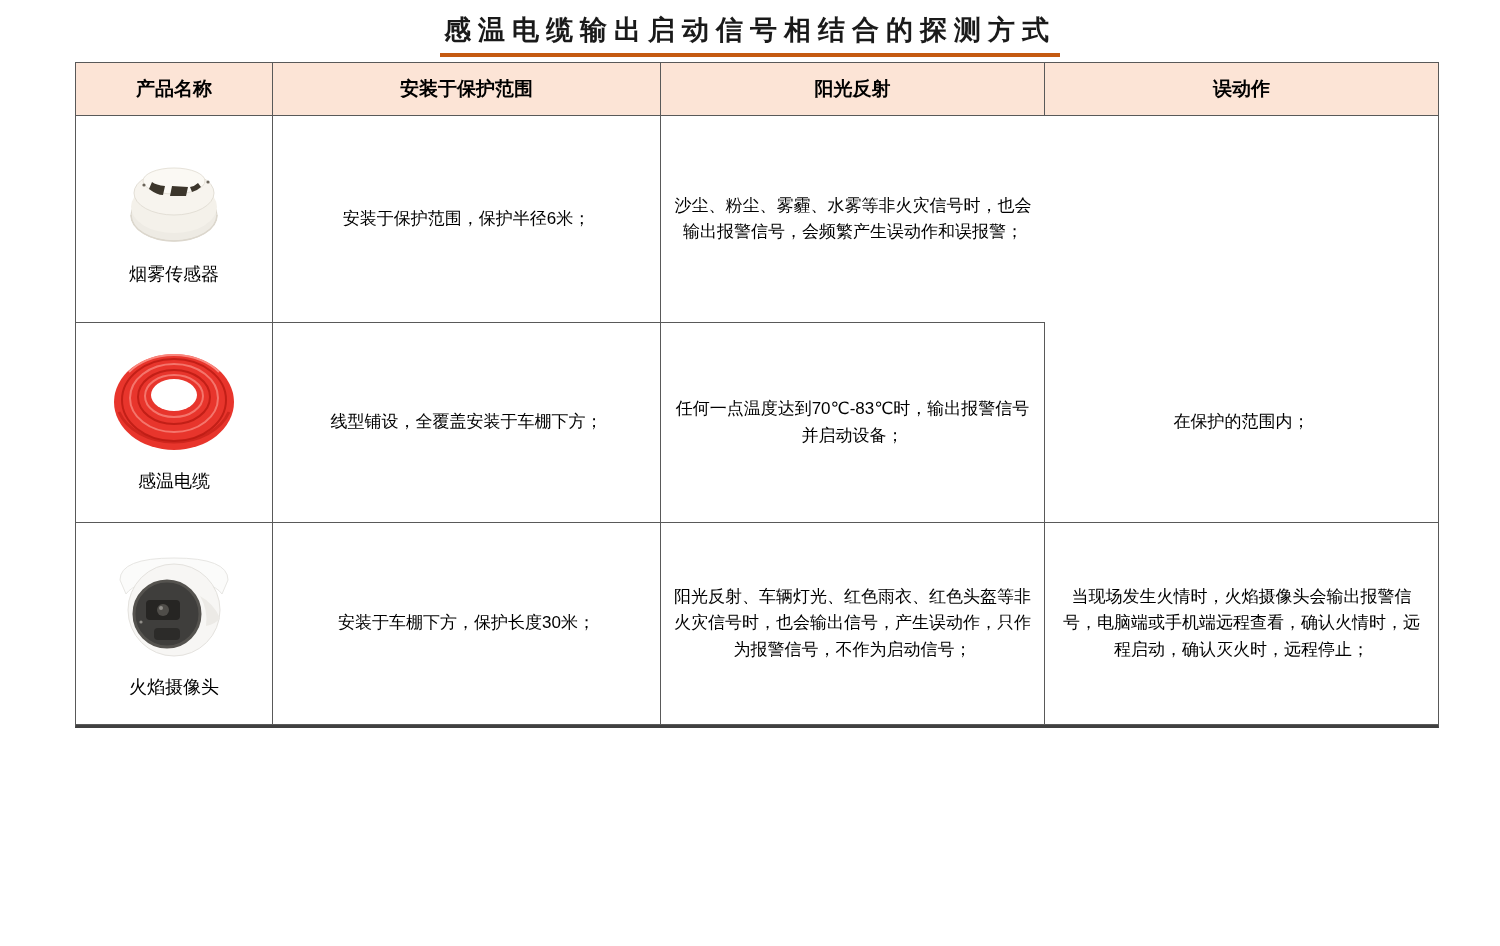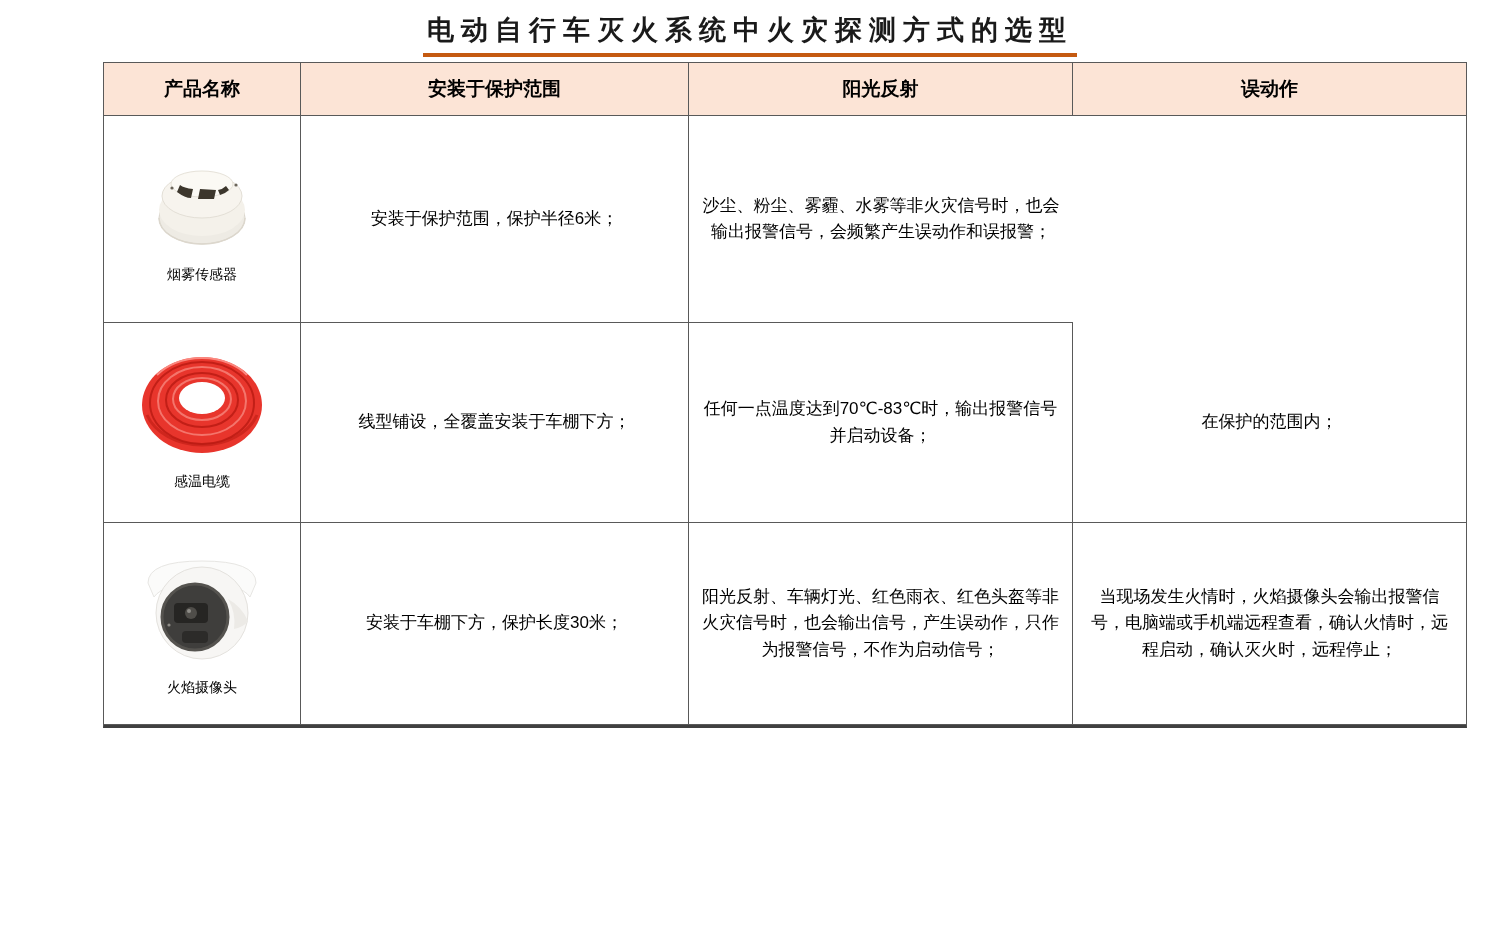--- a/index.html
+++ b/index.html
@@ -24,21 +24,20 @@
   }
 
   
   .sel-table {
     position: absolute;
     left: 75px; top: 62px;
     width: 1364px;
     border: 1px solid #595959;
     border-bottom: 3px solid #404040;
     background: #fff;
-    margin-left: 28px;
   }
   .t-row {
     display: grid;
     grid-template-columns: 197px 388px 384px 393px;
   }
   .t-cell {
     border-right: 1px solid #595959;
     border-bottom: 1px solid #595959;
     display: flex;
     align-items: center;
@@ -55,35 +54,35 @@
     font-size: 19px;
     height: 53px;
     padding: 0;
   }
   .r1 .t-cell { height: 207px; }
   .r2 .t-cell { height: 200px; }
   .r3 .t-cell { height: 202px; }
 
   .product-cell { flex-direction: column; justify-content: center; gap: 16px; padding: 10px; }
   .product-img { display: block; }
-  .product-label { font-size: 14px; }
+  .product-label { font-size: 18px; }
 
   
   .conclusion { padding: 10px 14px 14px 12px; font-size: 17px; }
   .conclusion .c-head { font-weight: bold; font-size: 18px; margin: 4px 0 10px 0; }
   .conclusion .c-item { margin: 14px 0; }
   .conclusion .c-summary { font-weight: bold; margin: 14px 0 2px 0; }
 </style>
 </head>
 <body>
 
 <div class="page">
 
   <div class="title-wrap">
-    <span class="title">电动自行车灭火系统中火灾探测方式的选型</span>
+    <span class="title">感温电缆输出启动信号相结合的探测方式</span>
   </div>
 
   <div class="sel-table">
 
     <div class="t-row head">
       <div class="t-cell">产品名称</div>
       <div class="t-cell">安装于保护范围</div>
       <div class="t-cell">阳光反射</div>
       <div class="t-cell">误动作</div>
     </div>

